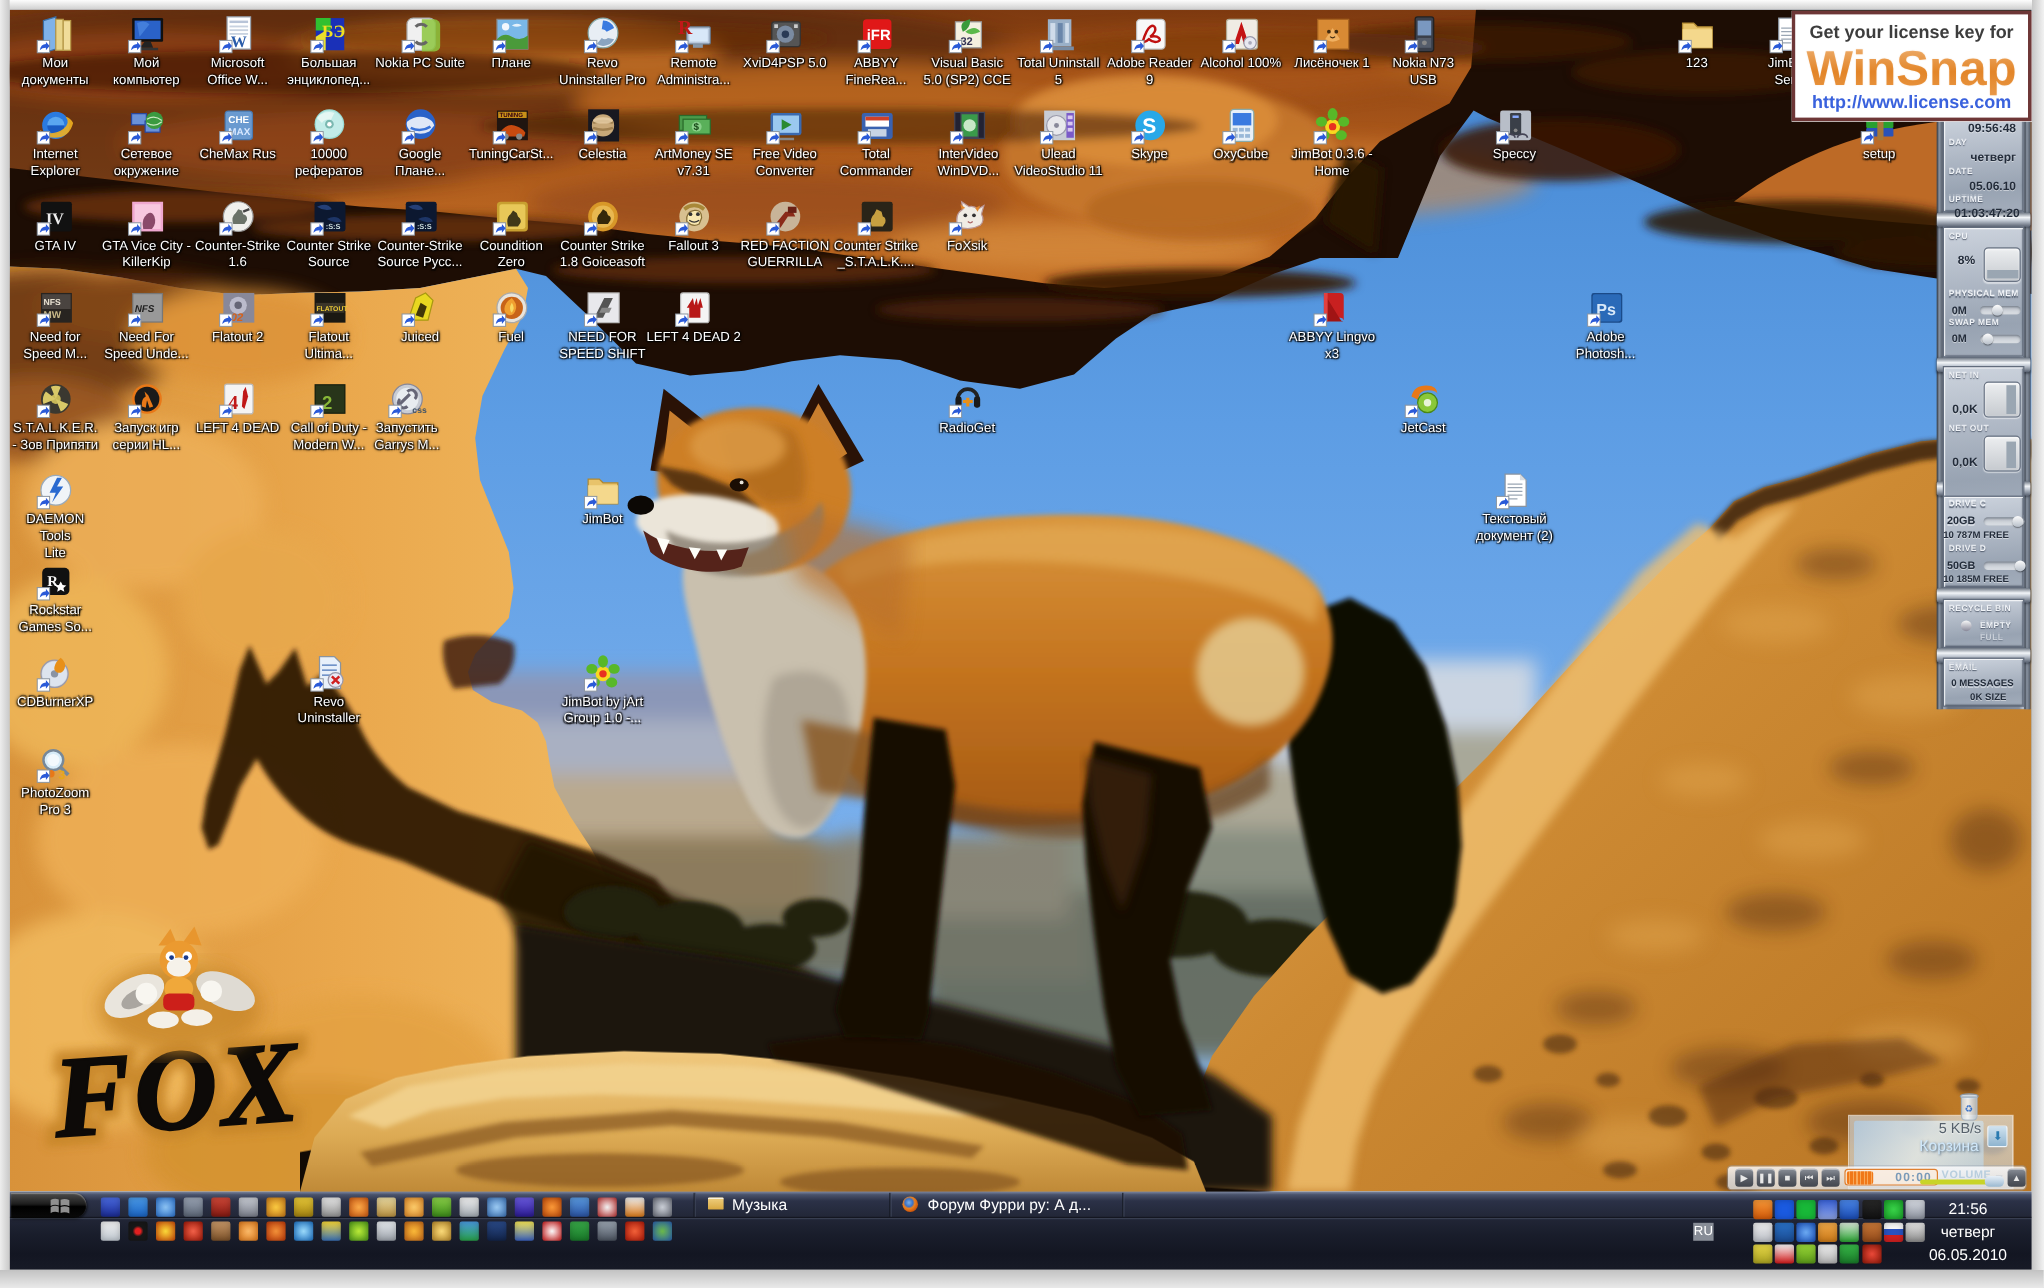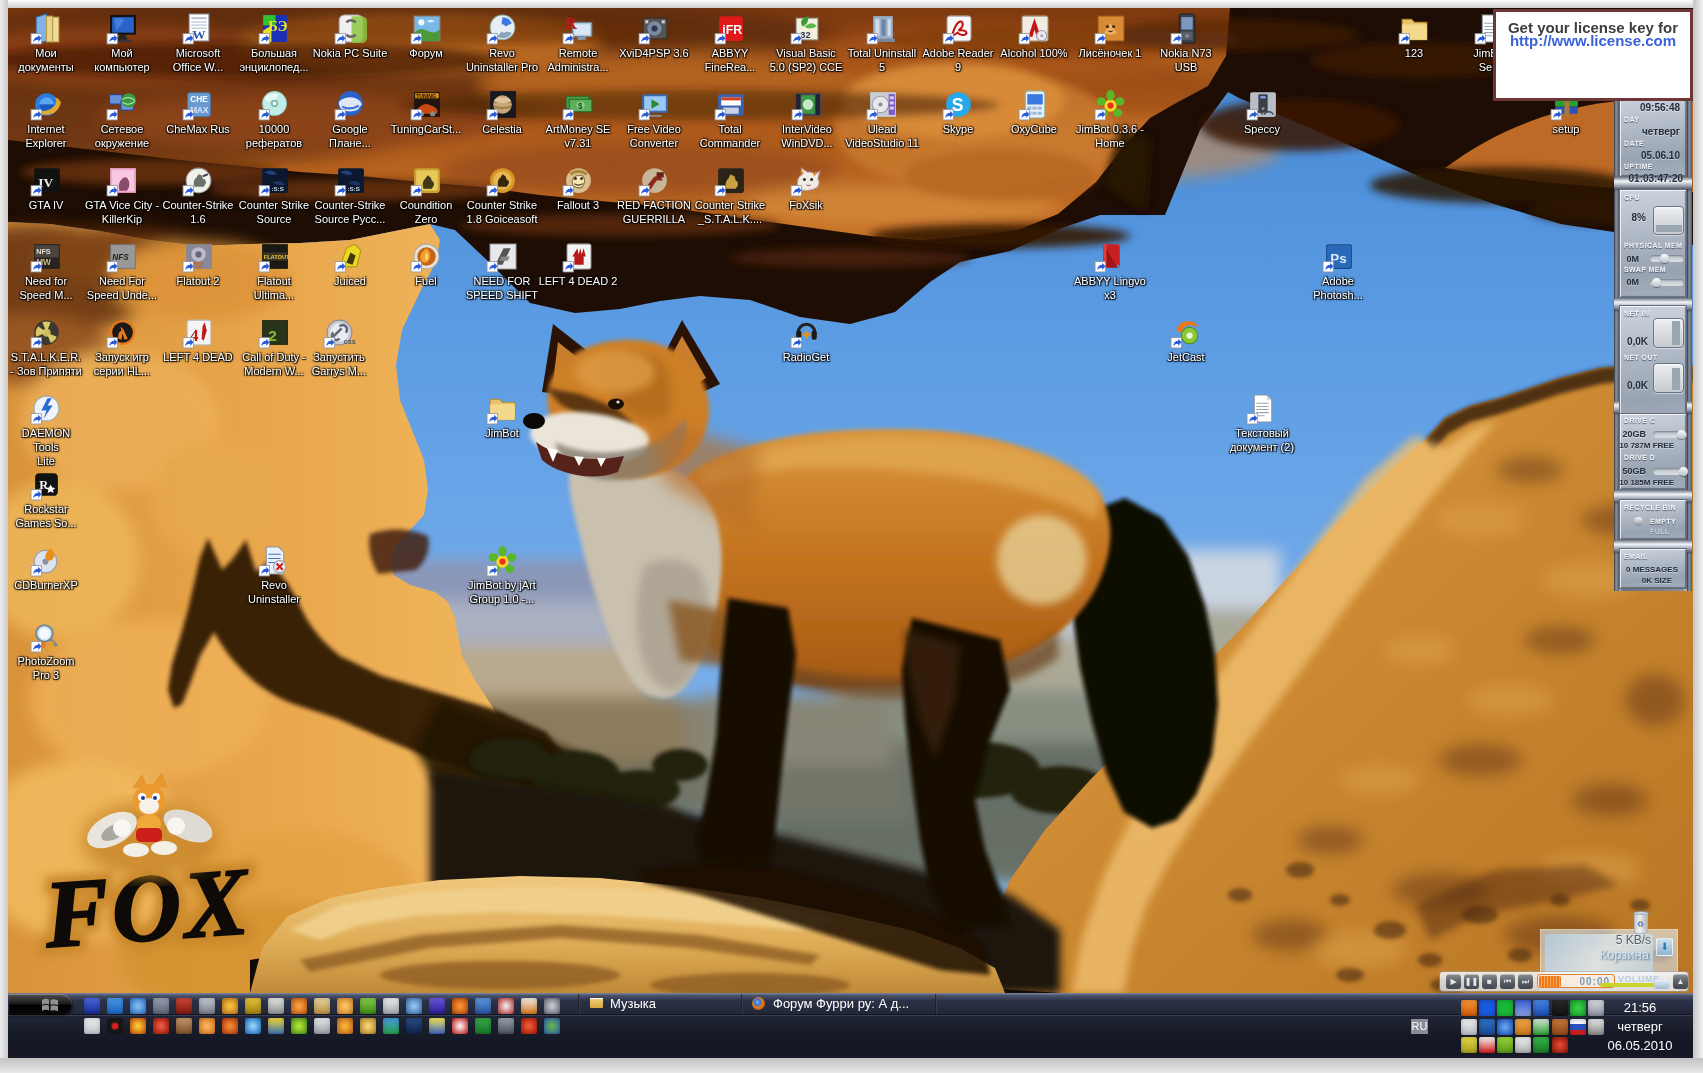--- a/index.html
+++ b/index.html
@@ -348,21 +348,21 @@
   </div>
 <div class="ic" style="left:388px;top:12px;width:76px">
     <svg viewBox="0 0 32 32">
       <rect x="4" y="4" width="25" height="24" fill="#7ab8e8" stroke="#888"></rect>
       <path d="M4,20 q6,-6 12,-2 q7,4 13,-1 v11 h-25z" fill="#4a9a3a"></path>
       <circle cx="11" cy="10" r="3" fill="#fff" opacity=".9"></circle>
       <path d="M16,9 q4,-3 8,0 q-4,2 -8,0" fill="#fff" opacity=".8"></path>
       <rect x="1" y="21" width="10" height="10" fill="#fff" stroke="#8a94a0" stroke-width=".8"></rect>
       <path d="M3,29 q1,-5 5,-5 l0,-2 3,3.5 -3,3.5 0,-2 q-3,0 -5,2z" fill="#2a5ad8"></path>
     </svg>
-    <b>Форум</b>
+    <b>Плане</b>
   </div>
 <div class="ic" style="left:464px;top:12px;width:76px">
     <svg viewBox="0 0 32 32">
       <circle cx="16" cy="15" r="12" fill="#e8eef4" stroke="#8aa"></circle>
       <path d="M16,5 a10,10 0 0 1 9,6 l-6,3 a4,4 0 0 0 -4,-2z" fill="#3a7ae0"></path>
       <path d="M25,20 a10,10 0 0 1 -14,4 l4,-5 a4,4 0 0 0 5,0z" fill="#8aa4c0"></path>
       <rect x="1" y="21" width="10" height="10" fill="#fff" stroke="#8a94a0" stroke-width=".8"></rect>
       <path d="M3,29 q1,-5 5,-5 l0,-2 3,3.5 -3,3.5 0,-2 q-3,0 -5,2z" fill="#2a5ad8"></path>
     </svg>
     <b>Revo<br>Uninstaller Pro</b>
@@ -382,21 +382,21 @@
     <svg viewBox="0 0 32 32">
       <rect x="5" y="6" width="23" height="20" rx="2" fill="#555" stroke="#333"></rect>
       <circle cx="16" cy="16" r="7" fill="#7a8aa0"></circle>
       <circle cx="16" cy="16" r="3" fill="#2a3a55"></circle>
       <rect x="7" y="8" width="3" height="3" fill="#ccc"></rect>
       <rect x="7" y="21" width="3" height="3" fill="#ccc"></rect>
       <rect x="23" y="8" width="3" height="3" fill="#ccc"></rect>
       <rect x="1" y="21" width="10" height="10" fill="#fff" stroke="#8a94a0" stroke-width=".8"></rect>
       <path d="M3,29 q1,-5 5,-5 l0,-2 3,3.5 -3,3.5 0,-2 q-3,0 -5,2z" fill="#2a5ad8"></path>
     </svg>
-    <b>XviD4PSP 3.6</b>
+    <b>XviD4PSP 5.0</b>
   </div>
 <div class="ic" style="left:692px;top:12px;width:76px">
     <svg viewBox="0 0 32 32">
       <rect x="5" y="4" width="23" height="24" rx="3" fill="#e01818"></rect>
       <text x="8" y="21" font-size="12" font-weight="bold" fill="#fff" font-family="Liberation Sans">iFR</text>
       <rect x="1" y="21" width="10" height="10" fill="#fff" stroke="#8a94a0" stroke-width=".8"></rect>
       <path d="M3,29 q1,-5 5,-5 l0,-2 3,3.5 -3,3.5 0,-2 q-3,0 -5,2z" fill="#2a5ad8"></path>
     </svg>
     <b>ABBYY<br>FineRea...</b>
   </div>
@@ -1139,20 +1139,21 @@
       <div class="sl" style="left:30px;top:28px;opacity:.55">FULL</div>
     </div>
 <div class="sp" style="top:454px;height:41px">
       <div class="sl" style="left:4px;top:4px">EMAIL</div>
       <div class="sv" style="right:8px;top:16px;font-size:8px">0 MESSAGES</div>
       <div class="sv" style="right:14px;top:27px;font-size:8px">0K SIZE</div>
     </div>
   </div>
 <div id="wsnap">
 <div style="margin-top:7px;text-align:center;font-size:15px;font-weight:bold;color:#3d3d3d">Get your license key for</div>
+<div style="text-align:center;font-size:41px;font-weight:bold;margin-top:-2px;background:linear-gradient(#ffd0a0,#ef8c2a 55%,#f8a858);-webkit-background-clip:text;color:transparent;text-shadow:0 0 1px rgba(200,120,40,.3)">WinSnap</div>
 <div style="text-align:center;font-size:15px;font-weight:bold;color:#3a62dd;margin-top:-4px">http://www.license.com</div>
 </div>
 <div id="korz">
 <div style="position:absolute;left:4px;top:4px;right:24px;bottom:4px;background:linear-gradient(120deg,rgba(175,205,232,.72),rgba(228,238,240,.75) 50%,rgba(185,212,232,.68));border-radius:2px"></div>
 <div style="position:absolute;right:26px;top:3px;font-size:12px;color:#55606a;text-shadow:0 1px 1px rgba(255,255,255,.7)">5 KB/s</div>
 <div style="position:absolute;right:28px;top:17px;font-size:13px;color:#cfe6f8;text-shadow:1px 1px 2px rgba(40,70,100,.8)">Корзина</div>
 <div style="position:absolute;right:4px;top:8px;width:17px;height:18px;background:linear-gradient(#cfe2ef,#8fb4cf);border:1px solid rgba(255,255,255,.7);border-radius:2px"></div>
 <div style="position:absolute;right:8px;top:11px;font-size:10px;color:#2a7ab0">⬇</div>
 <div style="position:absolute;right:6px;bottom:2px;font-size:10px;color:#3a4a58">▼</div>
 </div>

